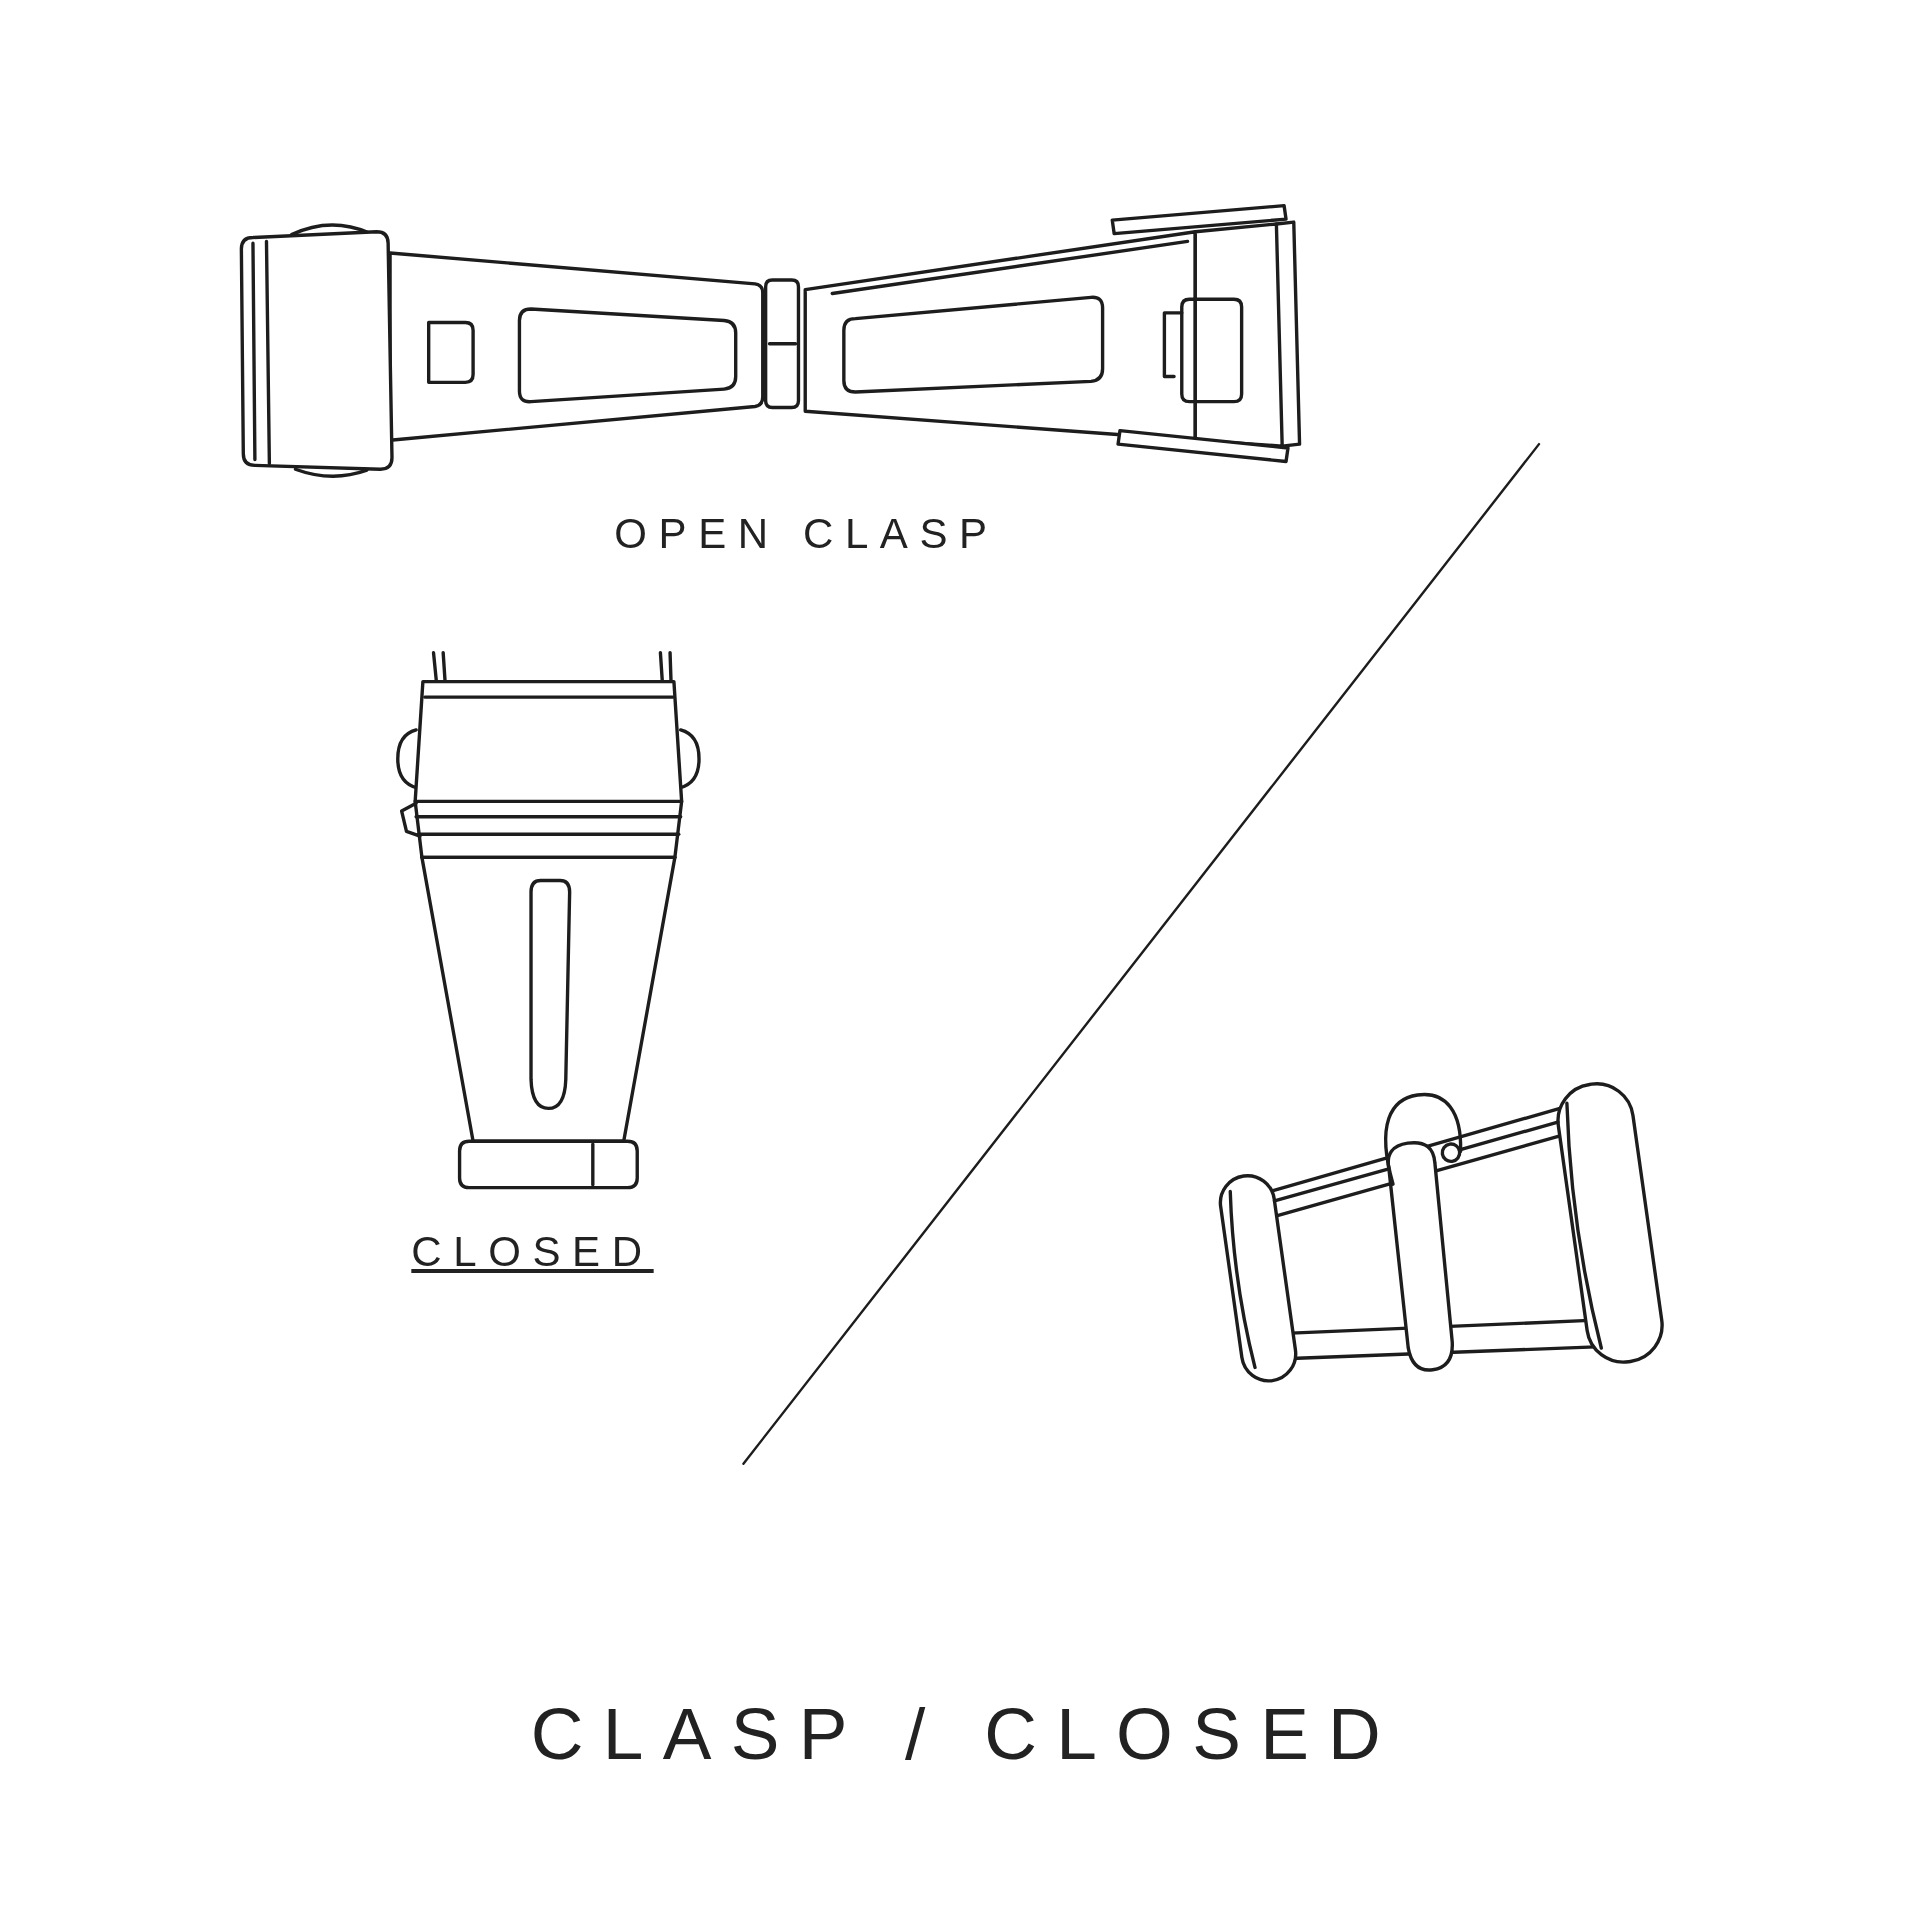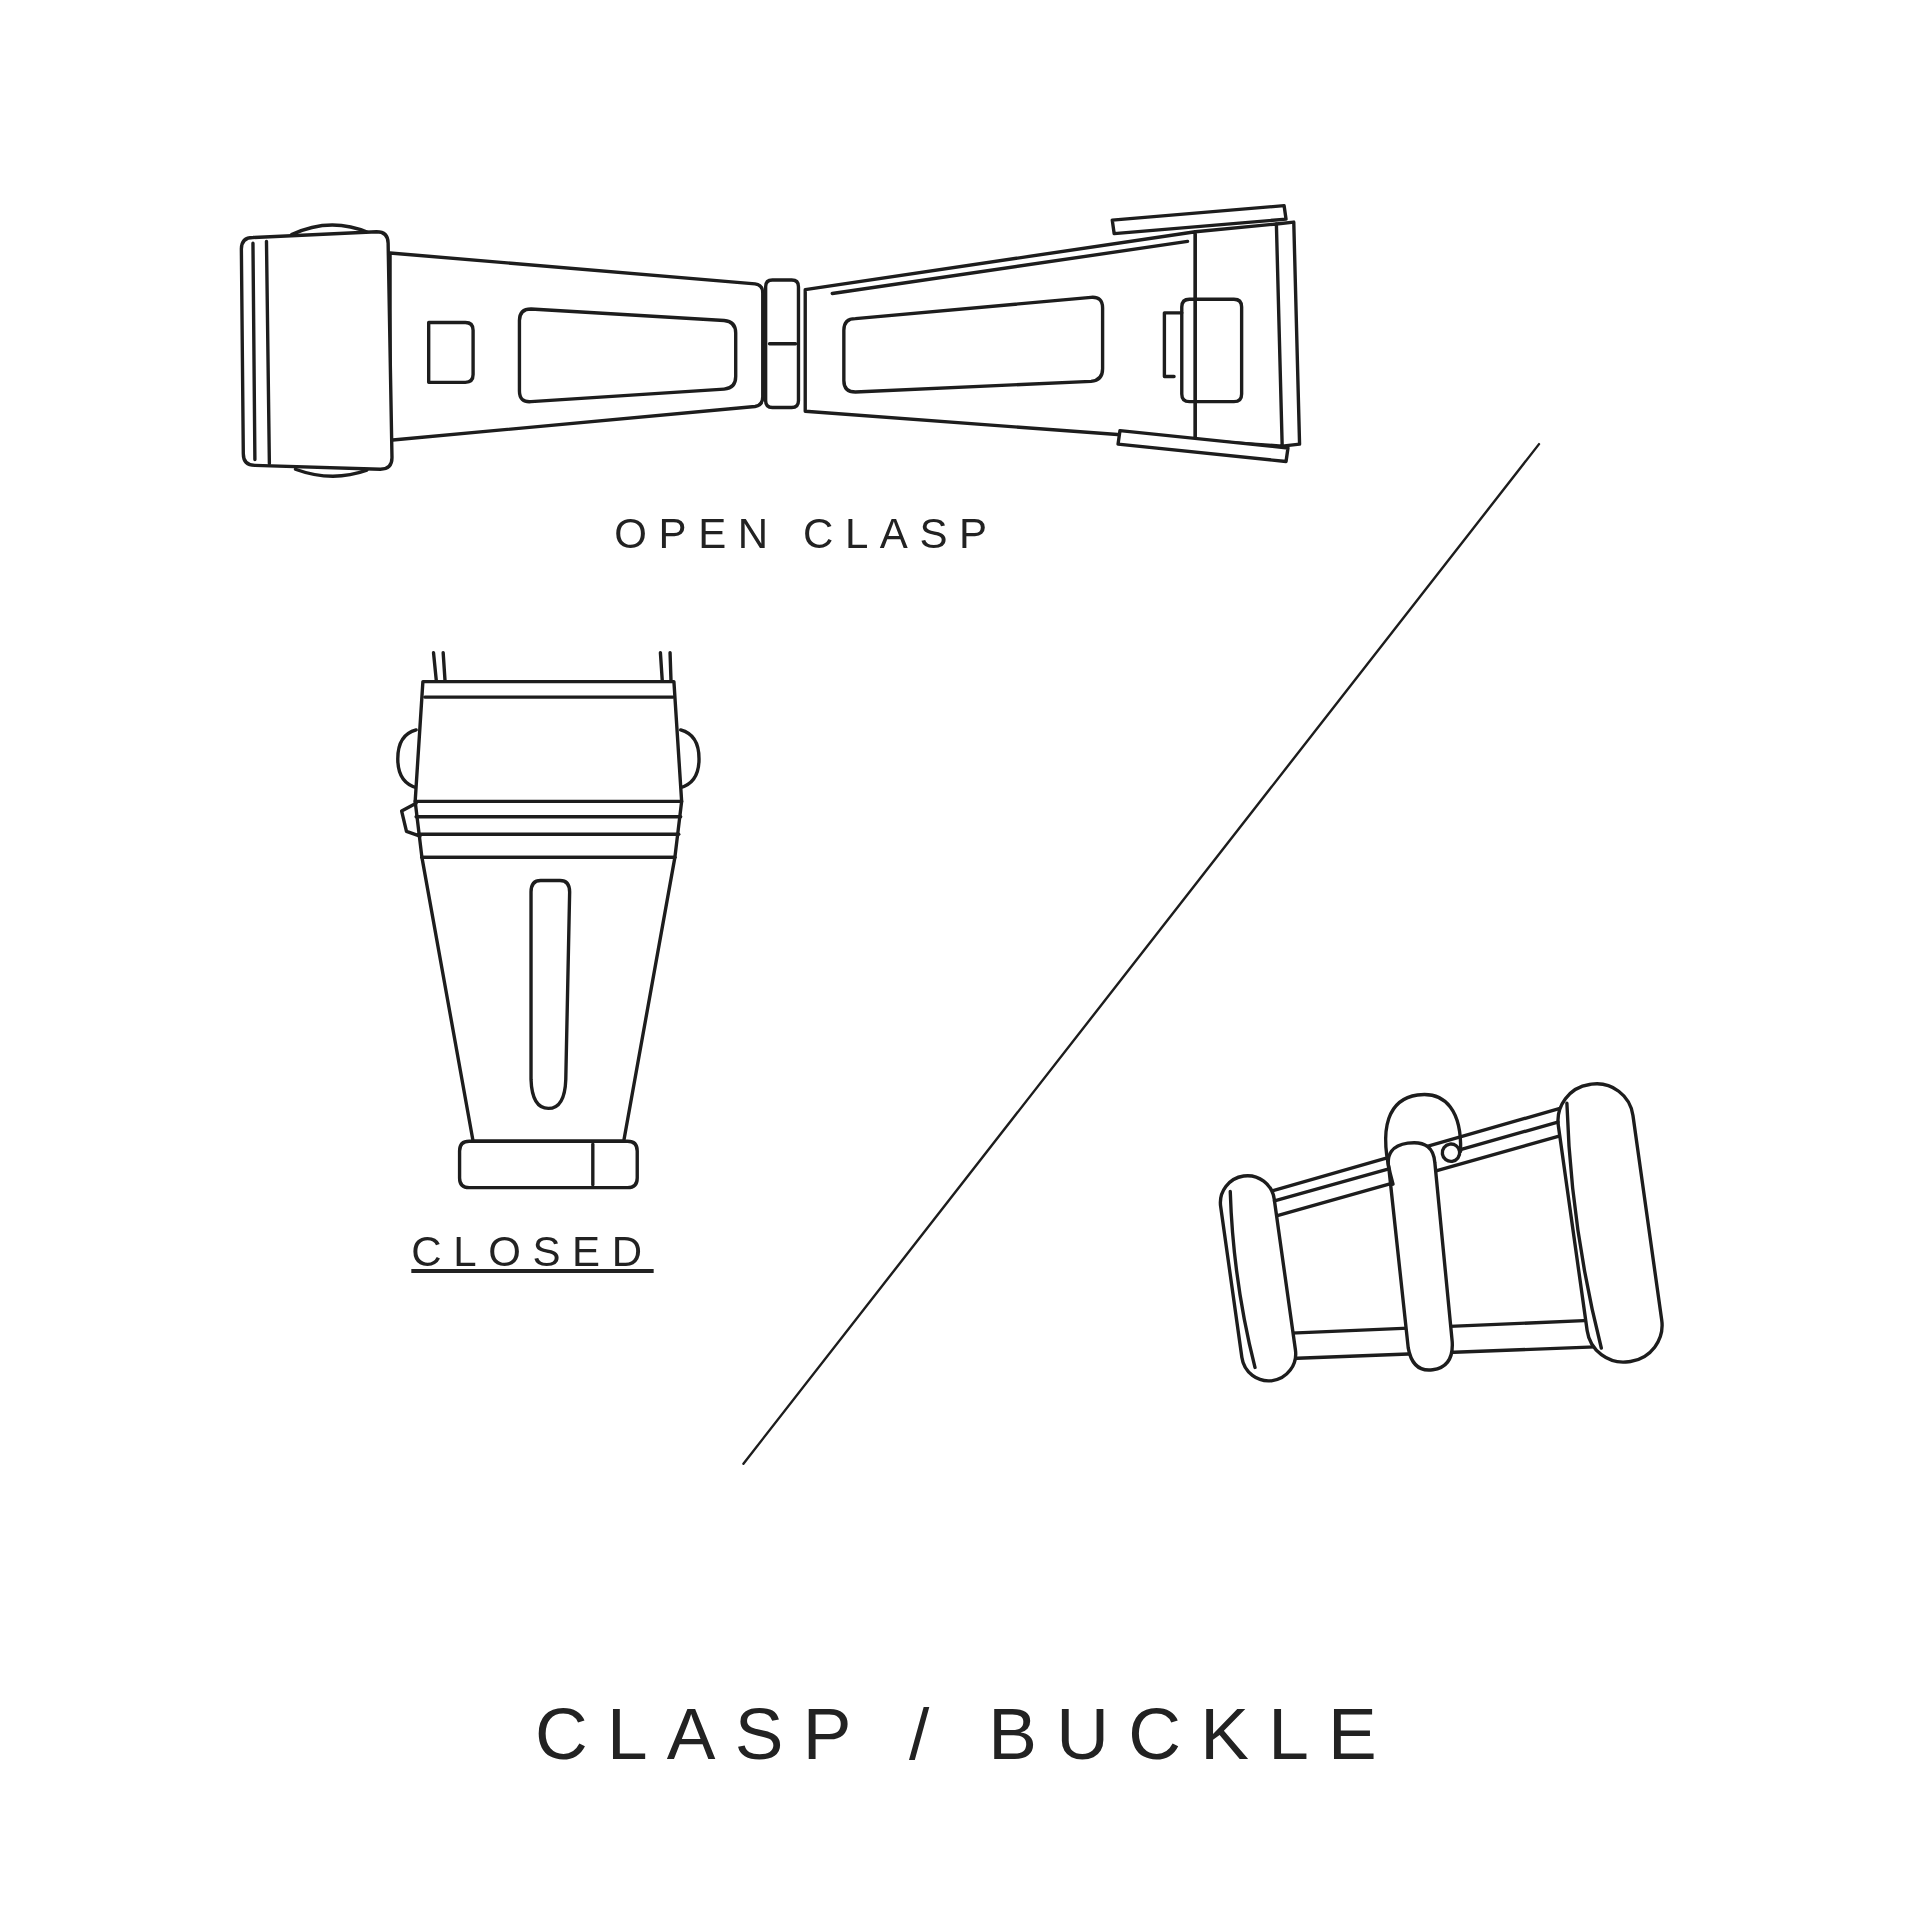--- a/index.html
+++ b/index.html
@@ -160,15 +160,15 @@
 
       <g>
         <path d="M 1450 1206 C 1449 1190 1457 1182 1473 1182 C 1492 1182 1499 1191 1498 1206 L 1490 1392 Q 1488 1418 1466 1418 Q 1445 1418 1444 1392 Z" fill="#ffffff"></path>
         <path d="M 1452 1222 C 1443 1158 1462 1134 1490 1134 C 1520 1134 1533 1158 1526 1198"></path>
       </g>
     </g>
   </svg>
 
   <div class="caption open-clasp">OPEN CLASP</div>
   <div class="caption closed">CLOSED</div>
-  <div class="title">CLASP / BUCKLE</div>
+  <div class="title">CLASP / CLOSED</div>
 </div>
 
 
 </body></html>

